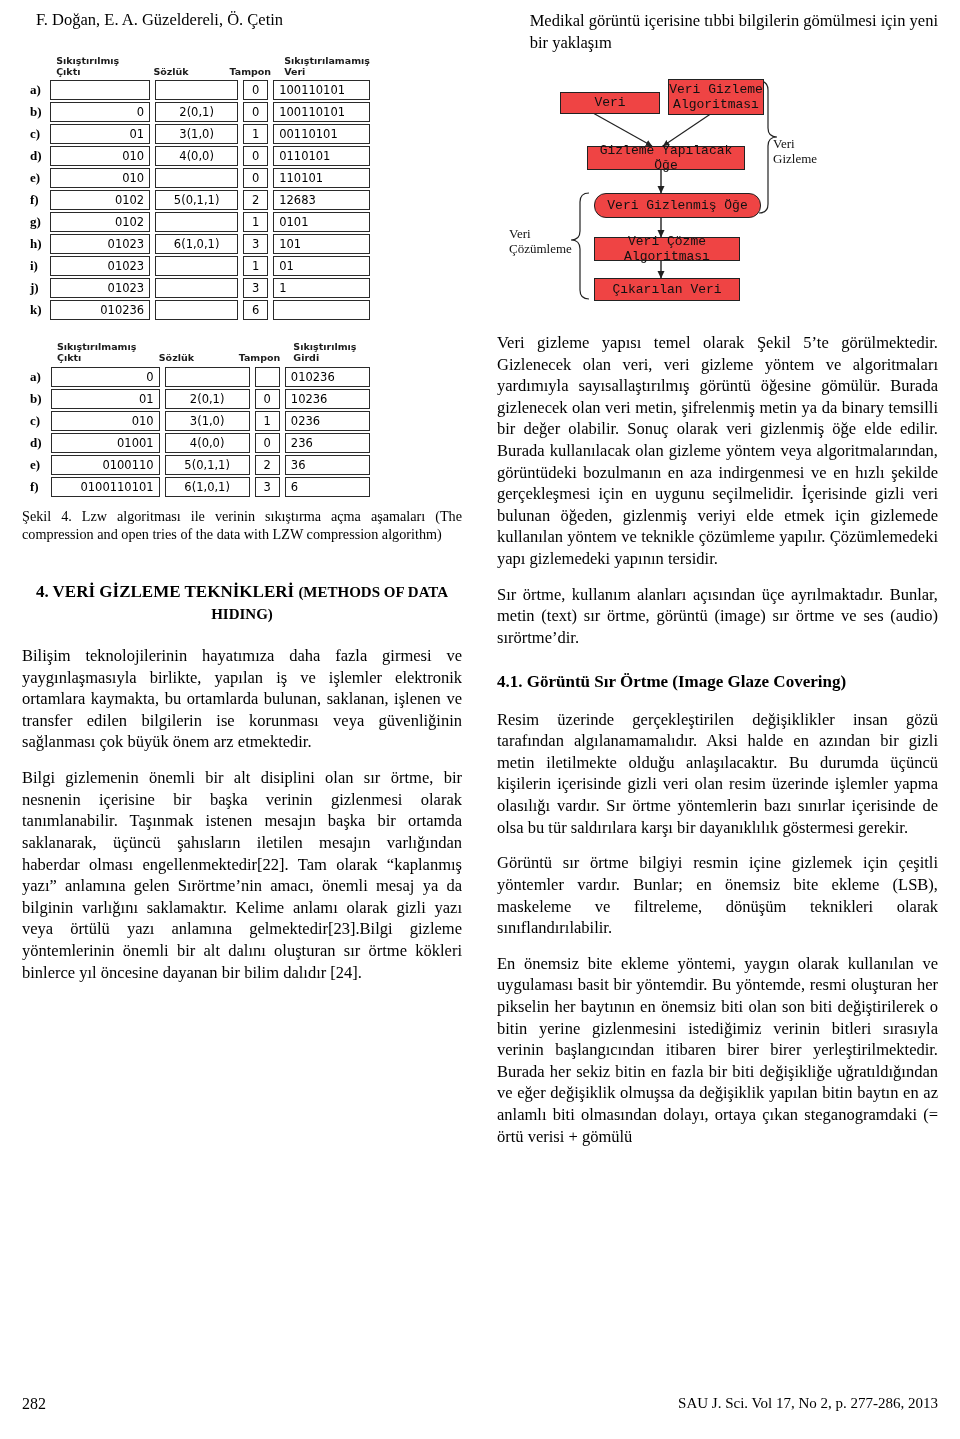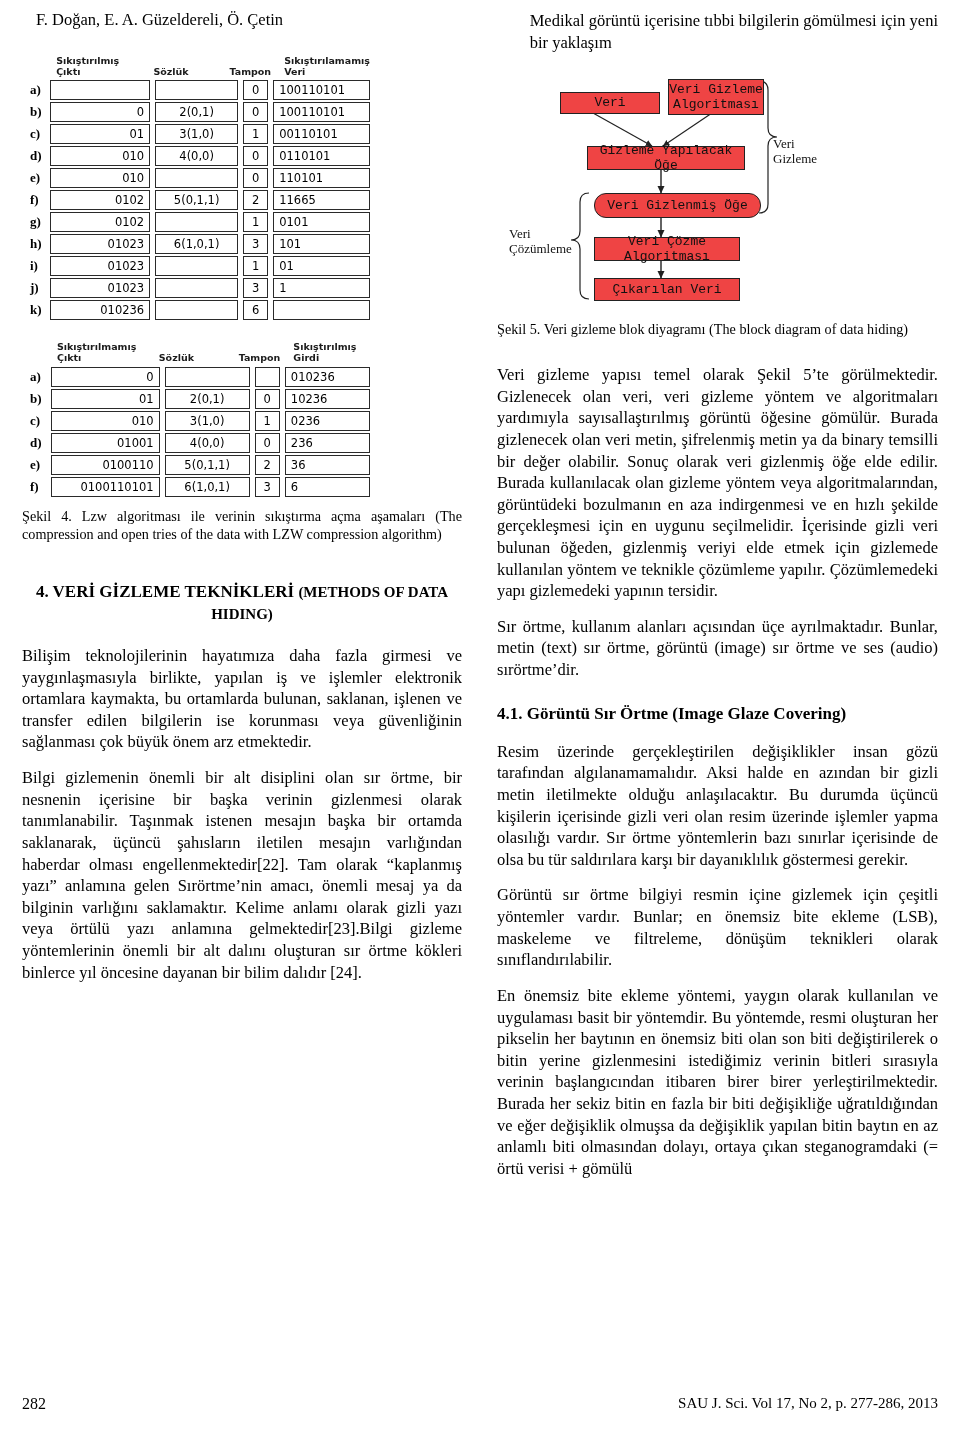--- a/index.html
+++ b/index.html
@@ -261,21 +261,21 @@
             <div class="cell c-out">010</div>
             <div class="cell c-dict"></div>
             <div class="cell c-buf">0</div>
             <div class="cell c-data">110101</div>
           </div>
           <div class="ft-row">
             <div class="ft-idx">f)</div>
             <div class="cell c-out">0102</div>
             <div class="cell c-dict">5(0,1,1)</div>
             <div class="cell c-buf">2</div>
-            <div class="cell c-data">11665</div>
+            <div class="cell c-data">12683</div>
           </div>
           <div class="ft-row">
             <div class="ft-idx">g)</div>
             <div class="cell c-out">0102</div>
             <div class="cell c-dict"></div>
             <div class="cell c-buf">1</div>
             <div class="cell c-data">0101</div>
           </div>
           <div class="ft-row">
             <div class="ft-idx">h)</div>
@@ -427,24 +427,20 @@
         <div>Veri</div>
         <div>Gizleme</div>
       </div>
 
       <div class="dg-label" style="left:12px; top:170px;">
         <div>Veri</div>
         <div>Çözümleme</div>
       </div>
     </div>
 
-    <div class="caption" style="margin-top:14px;">
-      <span>Şekil 5. Veri gizleme blok diyagramı (The block diagram of data</span>
-      <span>hiding)</span>
-    </div>
 
     <p class="body" style="margin-top:26px;">Veri gizleme yapısı temel olarak Şekil 5’te görülmektedir. Gizlenecek olan veri, veri gizleme yöntem ve algoritmaları yardımıyla sayısallaştırılmış görüntü öğesine gömülür. Burada gizlenecek olan veri metin, şifrelenmiş metin ya da binary temsilli bir değer olabilir. Sonuç olarak veri gizlenmiş öğe elde edilir. Burada kullanılacak olan gizleme yöntem veya algoritmalarından, görüntüdeki bozulmanın en aza indirgenmesi ve en hızlı şekilde gerçekleşmesi için en uygunu seçilmelidir.  İçerisinde gizli veri bulunan öğeden, gizlenmiş veriyi elde etmek için gizlemede kullanılan yöntem ve teknikle çözümleme yapılır. Çözümlemedeki yapı gizlemedeki yapının tersidir.</p>
     <p class="body">Sır örtme, kullanım alanları açısından üçe ayrılmaktadır. Bunlar, metin (text) sır örtme, görüntü (image) sır örtme ve ses (audio) sırörtme’dir.</p>
 
     <h3 class="subsection" style="margin-top:22px;">4.1. Görüntü Sır Örtme (Image Glaze Covering)</h3>
 
     <p class="body">Resim üzerinde gerçekleştirilen değişiklikler insan gözü tarafından algılanamamalıdır. Aksi halde en azından bir gizli metin iletilmekte olduğu anlaşılacaktır. Bu durumda üçüncü kişilerin içerisinde gizli veri olan resim üzerinde işlemler yapma olasılığı vardır. Sır örtme yöntemlerin bazı sınırlar içerisinde de olsa bu tür saldırılara karşı bir dayanıklılık göstermesi gerekir.</p>
     <p class="body" style="margin-bottom:14px;">Görüntü sır örtme bilgiyi resmin içine gizlemek için çeşitli yöntemler vardır. Bunlar; en önemsiz bite ekleme (LSB), maskeleme ve filtreleme, dönüşüm teknikleri olarak sınıflandırılabilir.</p>
     <p class="body">En önemsiz bite ekleme yöntemi, yaygın olarak kullanılan ve uygulaması basit bir yöntemdir. Bu yöntemde, resmi oluşturan her pikselin her baytının en önemsiz biti olan son biti değiştirilerek o bitin yerine gizlenmesini istediğimiz verinin bitleri sırasıyla verinin başlangıcından itibaren birer birer yerleştirilmektedir. Burada her sekiz bitin en fazla bir biti değişikliğe uğratıldığından ve eğer değişiklik olmuşsa da değişiklik yapılan bitin baytın en az anlamlı biti olmasından dolayı, ortaya çıkan steganogramdaki (= örtü verisi + gömülü</p>
   </div>

